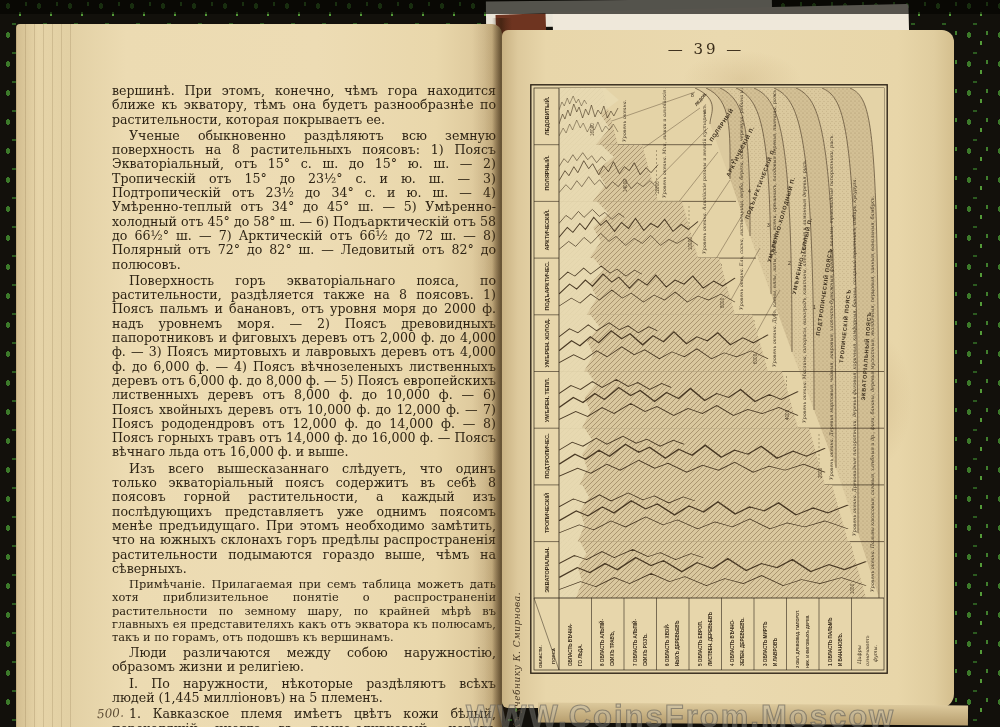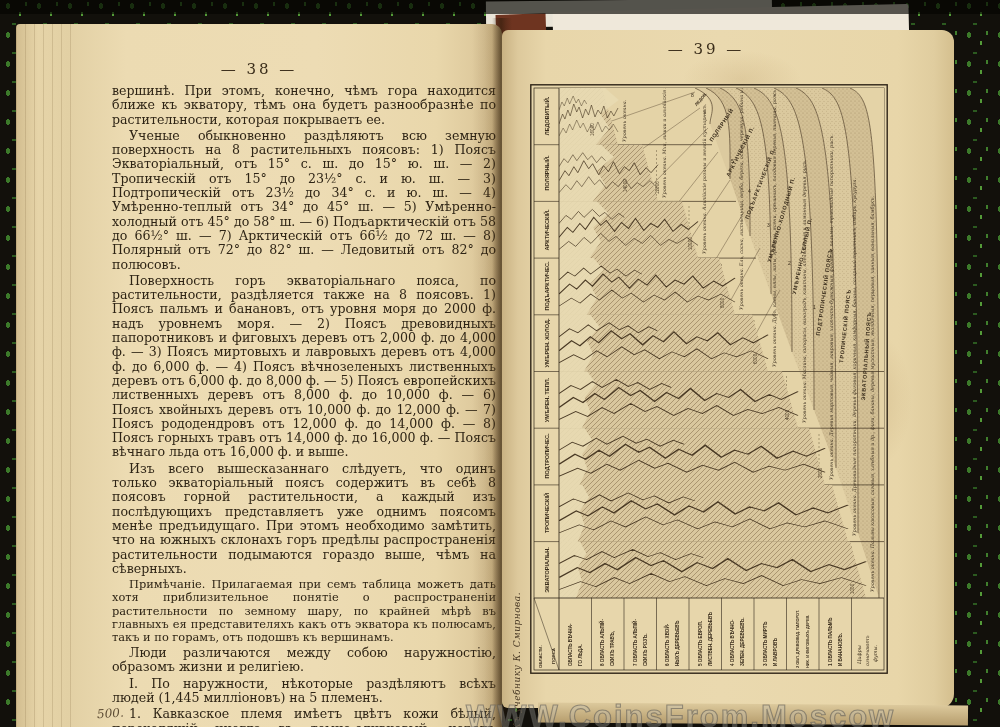--- a/index.html
+++ b/index.html
@@ -64,21 +64,20 @@
 </head>
 <body>
 
 <div class="scene">
   <div class="white-sheet"></div>
   <div class="white-sheet2"></div>
   <div class="red-sliver"></div>
   <div class="top-shadow"></div>
 
   <div class="left-page">
-    <div class="page-header lp-header">— 38 —</div>
     <div class="pg-text">
       <p class="noindent">вершинѣ. При этомъ, конечно, чѣмъ гора находится ближе къ экватору, тѣмъ она будетъ разнообразнѣе по растительности, которая покрываетъ ее.</p>
       <p>Ученые обыкновенно раздѣляютъ всю земную поверхность на 8 растительныхъ поясовъ: 1) Поясъ Экваторіальный, отъ 15° с. ш. до 15° ю. ш. — 2) Тропическій отъ 15° до 23½° с. и ю. ш. — 3) Подтропическій отъ 23½ до 34° с. и ю. ш. — 4) Умѣренно-теплый отъ 34° до 45° ш. — 5) Умѣренно-холодный отъ 45° до 58° ш. — 6) Подъарктическій отъ 58 до 66½° ш. — 7) Арктическій отъ 66½ до 72 ш. — 8) Полярный отъ 72° до 82° ш. — Ледовитый отъ 82° до полюсовъ.</p>
       <p>Поверхность горъ экваторіальнаго пояса, по растительности, раздѣляется также на 8 поясовъ. 1) Поясъ пальмъ и банановъ, отъ уровня моря до 2000 ф. надъ уровнемъ моря. — 2) Поясъ древовидныхъ папоротниковъ и фиговыхъ деревъ отъ 2,000 ф. до 4,000 ф. — 3) Поясъ миртовыхъ и лавровыхъ деревъ отъ 4,000 ф. до 6,000 ф. — 4) Поясъ вѣчнозеленыхъ лиственныхъ деревъ отъ 6,000 ф. до 8,000 ф. — 5) Поясъ европейскихъ лиственныхъ деревъ отъ 8,000 ф. до 10,000 ф. — 6) Поясъ хвойныхъ деревъ отъ 10,000 ф. до 12,000 ф. — 7) Поясъ рододендровъ отъ 12,000 ф. до 14,000 ф. — 8) Поясъ горныхъ травъ отъ 14,000 ф. до 16,000 ф. — Поясъ вѣчнаго льда отъ 16,000 ф. и выше.</p>
       <p>Изъ всего вышесказаннаго слѣдуетъ, что одинъ только экваторіальный поясъ содержитъ въ себѣ 8 поясовъ горной растительности, а каждый изъ послѣдующихъ представляетъ уже однимъ поясомъ менѣе предъидущаго. При этомъ необходимо замѣтить, что на южныхъ склонахъ горъ предѣлы распространенія растительности подымаются гораздо выше, чѣмъ на сѣверныхъ.</p>
       <p class="note">Примѣчаніе. Прилагаемая при семъ таблица можетъ дать хотя приблизительное понятіе о распространеніи растительности по земному шару, по крайней мѣрѣ въ главныхъ ея представителяхъ какъ отъ экватора къ полюсамъ, такъ и по горамъ, отъ подошвъ къ вершинамъ.</p>
       <p>Люди различаются между собою наружностію, образомъ жизни и религіею.</p>
       <p>I. По наружности, нѣкоторые раздѣляютъ всѣхъ людей (1,445 милліоновъ) на 5 племенъ.</p>
       <p class="rel"><span class="margin-note">500.</span><span>1. Кавказское племя имѣетъ цвѣтъ кожи бѣлый, переходящій иногда въ темно-оливковый, черепъ овальный, лобъ прямой и высокій, ротъ умѣренный, тонкія губы и круглый подбородокъ.</span></p>
 

